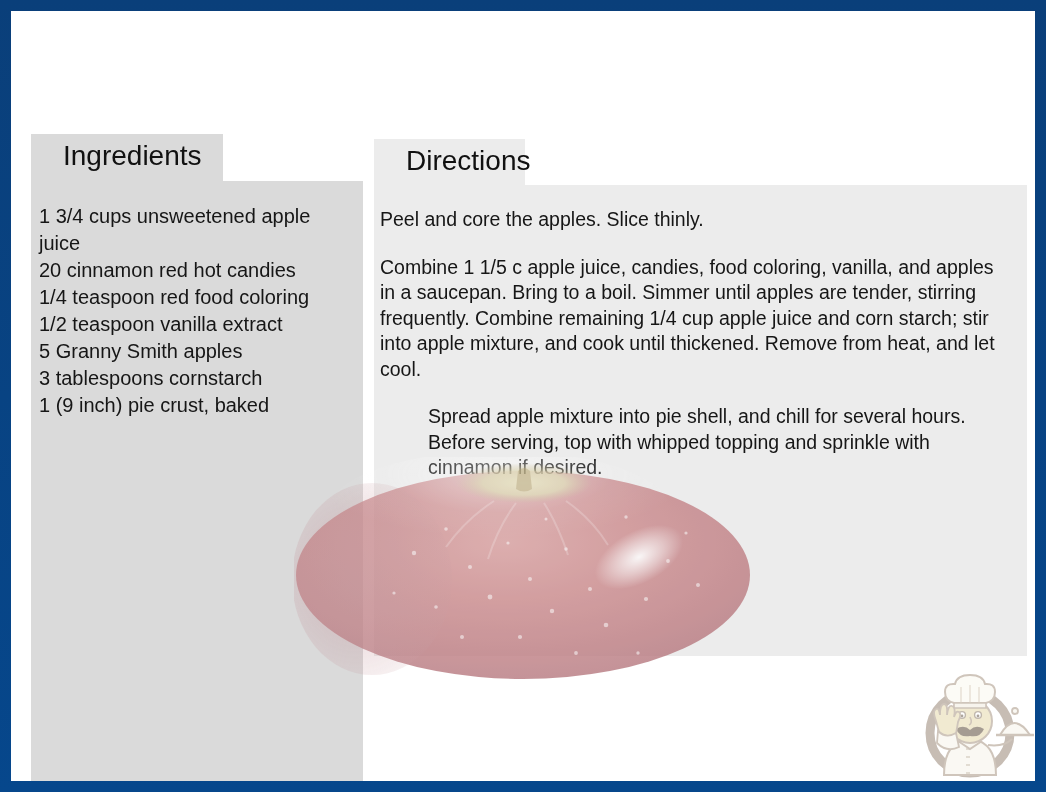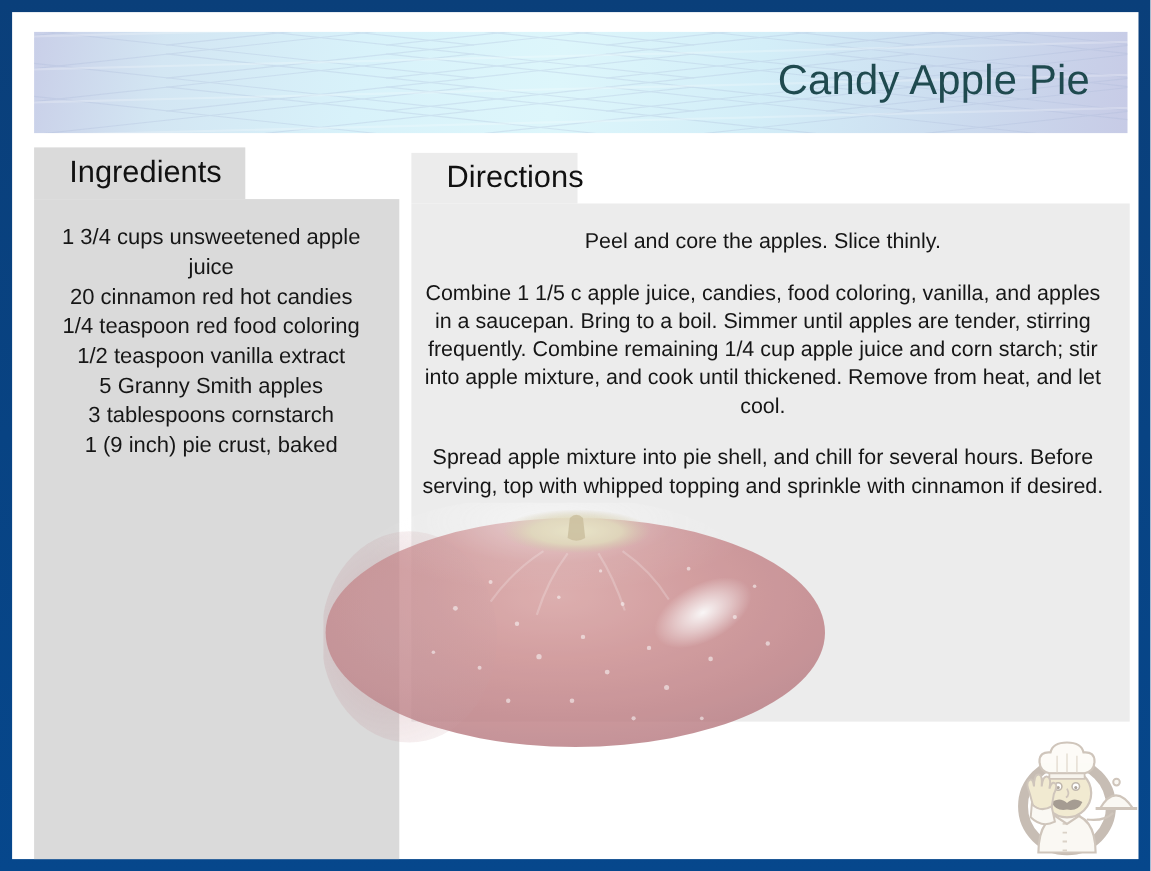--- a/index.html
+++ b/index.html
@@ -68,21 +68,20 @@
     position: absolute;
     font-size: 28px;
     color: #111111;
     padding: 6px 14px 4px 32px;
     box-sizing: border-box;
     white-space: nowrap;
   }
   .panel-body {
     position: absolute;
     box-sizing: border-box;
-    text-align: center;
   }
 
   
   #ing-tab {
     left: 20px;
     top: 123px;
     width: 192px;
     height: 47px;
     background: #dadada;
   }
@@ -116,21 +115,21 @@
     height: 471px;
     background: #ececec;
     padding: 22px 20px 0 6px;
   }
   #dir-text p {
     margin: 0 0 22px 0;
     font-size: 19.5px;
     line-height: 25.5px;
     color: #161616;
   }
-  #dir-text p:last-child { margin-bottom: 0; }
+  #dir-text p:last-child { margin-bottom: 0; margin-left: 48px; }
 
   
   #apple-wrap {
     position: absolute;
     left: 283px;
     top: 446px;
     width: 458px;
     height: 222px;
     opacity: .80;
     pointer-events: none;
@@ -146,40 +145,20 @@
     opacity: .55;
     pointer-events: none;
   }
 </style>
 </head>
 <body>
 
 <div id="slide">
   <div id="slide-inner">
 
-    <div id="banner">
-      <svg class="banner-weave" viewBox="0 0 1034 132" preserveAspectRatio="none">
-        <g stroke="#aab8d8" stroke-width="1" fill="none" opacity="0.55">
-          <path d="M-60 10 L420 62 M-60 40 L420 92 M-60 70 L420 122 M-60 -20 L420 32"></path>
-          <path d="M140 10 L620 62 M140 40 L620 92 M140 70 L620 122 M140 -20 L620 32"></path>
-          <path d="M340 10 L820 62 M340 40 L820 92 M340 70 L820 122 M340 -20 L820 32"></path>
-          <path d="M540 10 L1020 62 M540 40 L1020 92 M540 70 L1020 122 M540 -20 L1020 32"></path>
-          <path d="M740 10 L1220 62 M740 40 L1220 92 M740 70 L1220 122 M740 -20 L1220 32"></path>
-          <path d="M420 10 L-60 62 M420 40 L-60 92 M420 70 L-60 122 M420 -20 L-60 32"></path>
-          <path d="M620 10 L140 62 M620 40 L140 92 M620 70 L140 122 M620 -20 L140 32"></path>
-          <path d="M820 10 L340 62 M820 40 L340 92 M820 70 L340 122 M820 -20 L340 32"></path>
-          <path d="M1020 10 L540 62 M1020 40 L540 92 M1020 70 L540 122 M1020 -20 L540 32"></path>
-          <path d="M1220 10 L740 62 M1220 40 L740 92 M1220 70 L740 122 M1220 -20 L740 32"></path>
-        </g>
-        <g stroke="#ffffff" stroke-width="2" fill="none" opacity="0.45">
-          <path d="M-60 26 L1220 -6 M-60 56 L1220 24 M-60 86 L1220 54 M-60 116 L1220 84"></path>
-        </g>
-      </svg>
-      <div id="banner-title">Candy Apple Pie</div>
-    </div>
 
     <div class="tab" id="ing-tab">
       <span>Ingredients</span>
     </div>
     <div class="panel-body" id="ing-body">
       <div id="ing-list">1 3/4 cups unsweetened apple juice
 20 cinnamon red hot candies
 1/4 teaspoon red food coloring
 1/2 teaspoon vanilla extract
 5 Granny Smith apples

